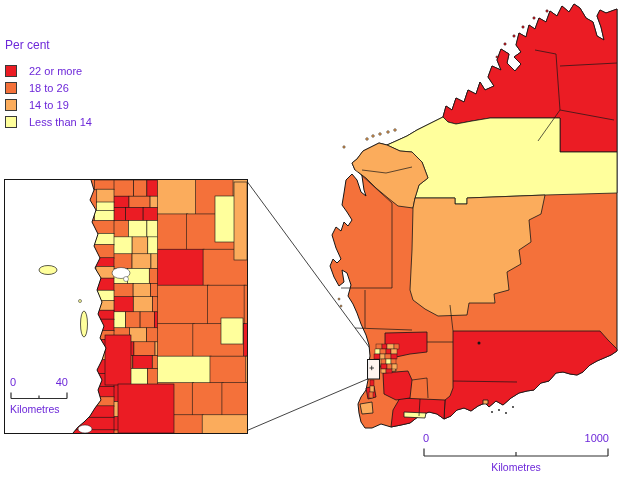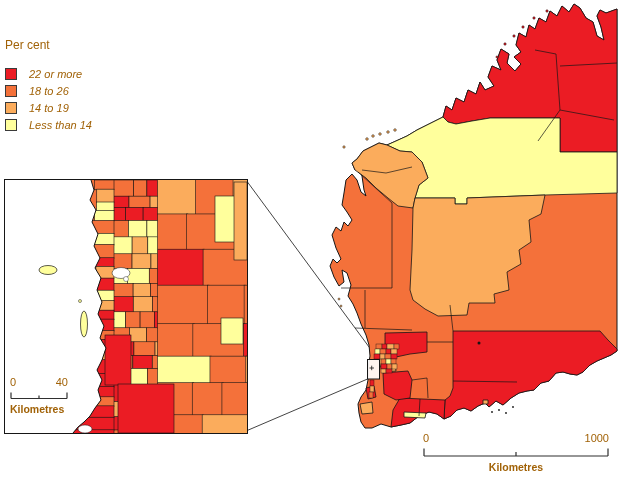--- a/index.html
+++ b/index.html
@@ -1,44 +1,44 @@
 <!DOCTYPE html>
 <html style="--c1: #EB1C24; --c2: #F4713A; --c3: #FBAC5C; --c4: #FFFF9C;"><head>
 <meta charset="utf-8">
 <style>
   html,body{margin:0;padding:0;background:#fff;}
   #stage{position:relative;width:619px;height:479px;background:#fff;overflow:hidden;
-         font-family:"Liberation Sans",sans-serif;color:#a16207;}
+         font-family:"Liberation Sans",sans-serif;color:#6d28d9;}
   
   .f1{fill:var(--c1);} .f2{fill:var(--c2);} .f3{fill:var(--c3);} .f4{fill:var(--c4);}
   svg{position:absolute;left:0;top:0;}
   #main-svg{z-index:1;}
   .region{stroke:#161616;stroke-width:.8;stroke-linejoin:round;}
   .landbase{stroke:#161616;stroke-width:1;stroke-linejoin:round;}
   .bline{fill:none;stroke:#161616;stroke-width:.7;stroke-linejoin:round;}
   .leader{stroke:#2f2f2f;stroke-width:.9;fill:none;}
   .cell{stroke:#161616;stroke-width:.4;}
   .islet{stroke:#161616;stroke-width:.5;}
   
   #legend{position:absolute;left:5px;top:38px;z-index:3;}
   .legend-title{font-size:12px;margin-bottom:13px;}
-  .lrow{display:flex;align-items:center;height:17px;font-style:italic;}
+  .lrow{display:flex;align-items:flex-start;height:17px;}
   .swatch{width:10px;height:10px;border:1px solid #3a3a3a;margin-right:12px;flex:0 0 auto;}
   .llabel{font-size:11px;white-space:nowrap;}
   
   #inset{position:absolute;left:4px;top:179px;width:242px;height:253px;
          border:1px solid #161616;background:#fff;z-index:2;}
   #inset svg{left:0;top:0;}
   #inset-cells rect{stroke:#161616;stroke-width:.6;}
   
   .scalebar{position:absolute;z-index:4;}
   .sb-labels{display:flex;justify-content:space-between;font-size:11px;line-height:11px;}
   .sb-bar{display:block;position:relative;margin-top:3px;}
   .sb-bar path{stroke:#2f2f2f;stroke-width:1.2;fill:none;}
-  .sb-unit{font-size:10.5px;margin-top:4px;font-weight:bold;}
+  .sb-unit{font-size:10.5px;margin-top:4px;}
   #inset-sb{left:5px;top:197px;width:58px;}
   #main-sb{left:423px;top:433px;width:186px;}
   #main-sb .sb-unit{text-align:center;}
 </style>
 </head>
 <body>
 
 <div id="stage">
 
   <svg id="main-svg" width="619" height="479" viewBox="0 0 619 479">

